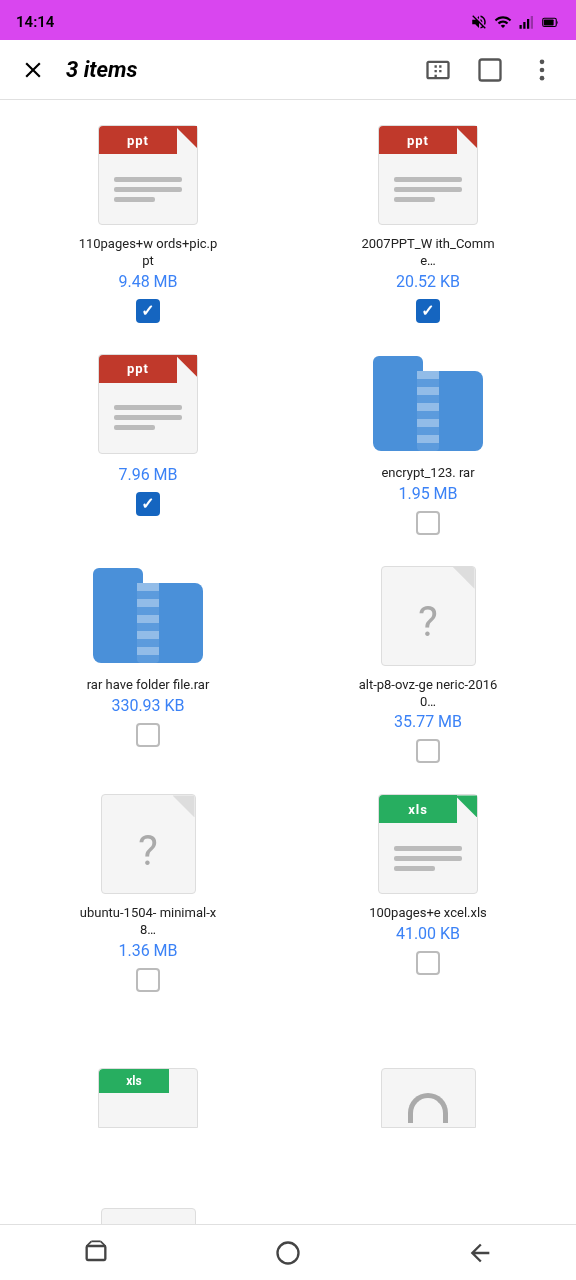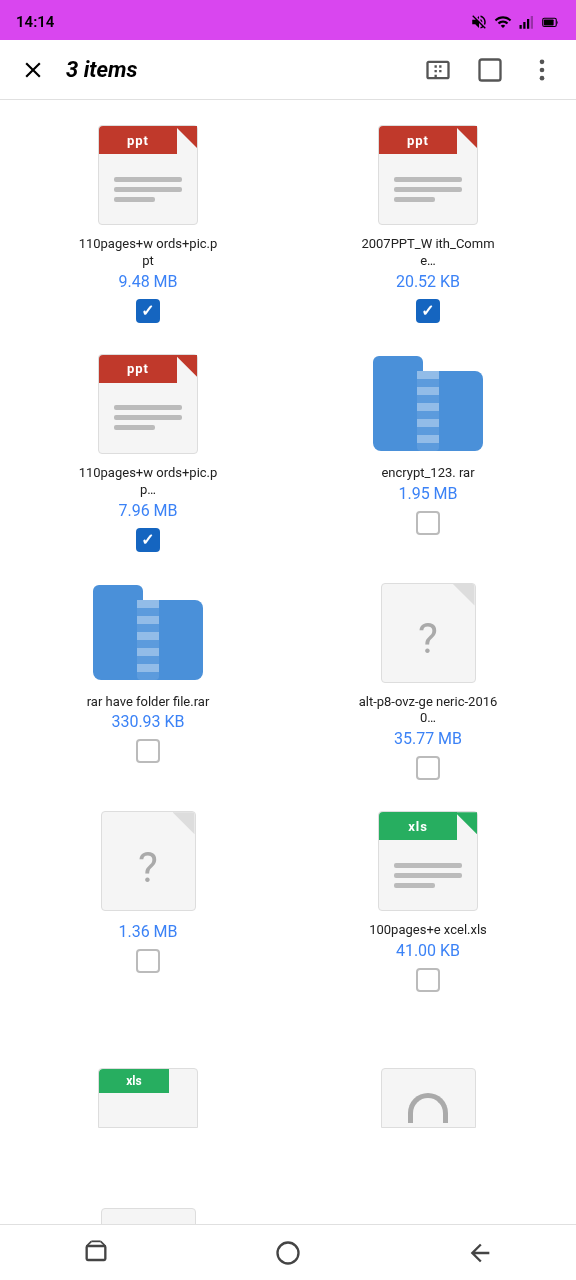--- a/index.html
+++ b/index.html
@@ -478,21 +478,20 @@
     <div class="file-icon-wrap">
       <div class="ppt-icon">
         <div class="ppt-badge">ppt</div>
         <div class="ppt-lines">
           <div class="ppt-line"></div>
           <div class="ppt-line"></div>
           <div class="ppt-line" style="width:60%"></div>
         </div>
       </div>
     </div>
-    <div class="file-name">110pages+w ords+pic.pp…</div>
     <div class="file-size">7.96 MB</div>
     <div class="checkbox-wrap">
       <div class="checkbox-checked">
           <span class="checkmark">✓</span>
         </div>
     </div>
   </div>
 
 
   <div class="file-item">
@@ -539,20 +538,21 @@
       <div class="checkbox-unchecked"></div>
     </div>
   </div>
 
   <div class="file-item">
     <div class="file-icon-wrap">
       <div class="unknown-icon">
         <span class="unknown-q">?</span>
       </div>
     </div>
+    <div class="file-name">ubuntu-1504- minimal-x8…</div>
     <div class="file-size">1.36 MB</div>
     <div class="checkbox-wrap">
       <div class="checkbox-unchecked"></div>
     </div>
   </div>
 
   <div class="file-item">
     <div class="file-icon-wrap">
       <div class="xls-icon">
         <div class="xls-badge">xls</div>

